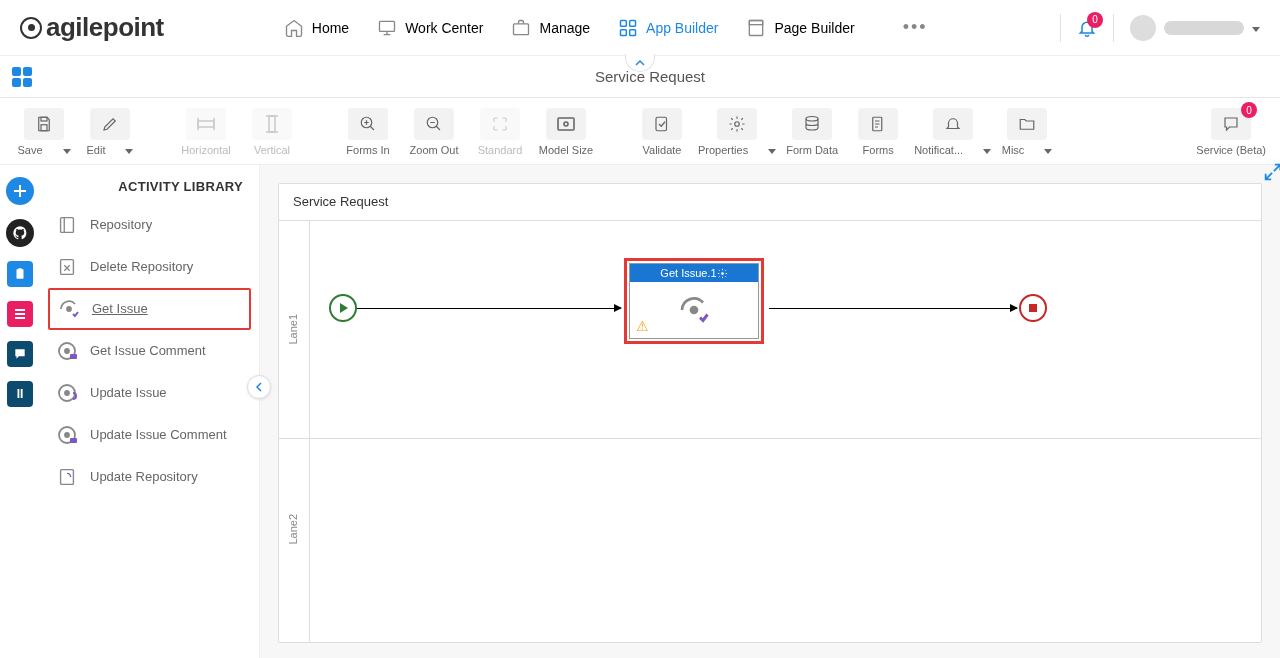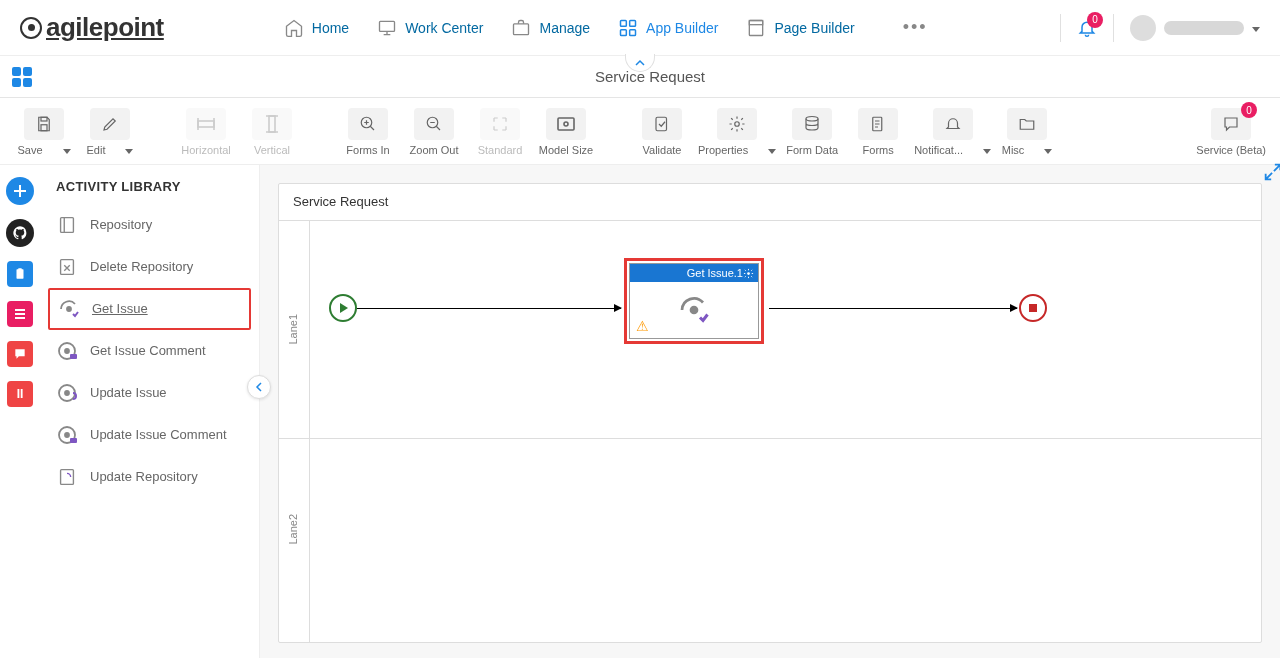--- a/index.html
+++ b/index.html
@@ -1,24 +1,24 @@
 <!DOCTYPE html>
 <html><head>
 <meta charset="utf-8">
 <style>
 * { box-sizing: border-box; margin: 0; padding: 0; }
 body { font-family: -apple-system, BlinkMacSystemFont, "Segoe UI", Arial, sans-serif; font-size: 13px; color: #555; background: #fff; }
 
 
 .topnav { display: flex; align-items: center; height: 56px; padding: 0 20px; border-bottom: 1px solid #eee; }
-.logo { font-size: 26px; font-weight: 600; color: #333; letter-spacing: -0.5px; display: flex; align-items: center; gap: 4px; text-decoration: underline; }
+.logo { font-size: 26px; font-weight: 600; color: #333; letter-spacing: -0.5px; display: flex; align-items: center; gap: 4px; }
 .logo-dot { width: 22px; height: 22px; border: 2.5px solid #333; border-radius: 50%; display: inline-flex; align-items: center; justify-content: center; }
 .logo-dot::after { content: ""; width: 7px; height: 7px; background: #333; border-radius: 50%; }
 .nav-items { display: flex; gap: 28px; margin-left: 120px; }
-.nav-item { display: flex; align-items: center; gap: 8px; color: #0369a1; cursor: pointer; font-size: 14px; }
+.nav-item { display: flex; align-items: center; gap: 8px; color: #000000; cursor: pointer; font-size: 14px; }
 .nav-item.active { color: #1e88e5; }
 .nav-item svg { width: 20px; height: 20px; }
 .nav-more { margin-left: 20px; color: #888; font-size: 18px; letter-spacing: 2px; cursor: pointer; }
 .nav-right { margin-left: auto; display: flex; align-items: center; gap: 16px; }
 .nav-divider { width: 1px; height: 28px; background: #e0e0e0; }
 .bell-wrap { position: relative; }
 .bell-badge { position: absolute; top: -6px; right: -6px; background: #e91e63; color: #fff; font-size: 10px; width: 16px; height: 16px; border-radius: 50%; display: flex; align-items: center; justify-content: center; }
 .user-area { display: flex; align-items: center; gap: 8px; cursor: pointer; }
 .user-avatar { width: 26px; height: 26px; background: #ddd; border-radius: 50%; }
 .user-name-blur { width: 80px; height: 14px; background: #d8d8d8; border-radius: 7px; }
@@ -45,25 +45,25 @@
 
 
 .main { display: flex; height: calc(658px - 56px - 42px - 64px); background: #f7f7f7; position: relative; }
 .left-rail { width: 40px; background: #fff; display: flex; flex-direction: column; align-items: center; gap: 14px; padding-top: 12px; }
 .rail-btn { width: 28px; height: 28px; border-radius: 50%; display: flex; align-items: center; justify-content: center; color: #fff; cursor: pointer; }
 .rail-btn.plus { background: #1e88e5; }
 .rail-btn.github { background: #222; }
 .rail-btn-sq { width: 26px; height: 26px; border-radius: 4px; display: flex; align-items: center; justify-content: center; color: #fff; cursor: pointer; }
 .rail-btn-sq.blue { background: #1e88e5; }
 .rail-btn-sq.pink { background: #e91e63; }
-.rail-btn-sq.purple { background: #ef4444; }
+.rail-btn-sq.purple { background: #0c4a6e; }
 
 
 .sidebar { width: 220px; background: #fff; border-right: 1px solid #eee; display: flex; flex-direction: column; position: relative; }
-.sidebar-title { padding: 14px 16px 10px; font-size: 13px; font-weight: 700; color: #333; letter-spacing: 0.3px; }
+.sidebar-title { padding: 14px 16px 10px; font-size: 13px; font-weight: 700; color: #333; letter-spacing: 0.3px; text-align: right; }
 .sidebar-search { display: flex; align-items: center; gap: 8px; padding: 6px 16px 10px; color: #bbb; }
 .sidebar-search input { border: none; outline: none; font-size: 13px; flex: 1; color: #666; }
 .sidebar-search input::placeholder { color: #bbb; }
 .activity-list { overflow-y: auto; flex: 1; }
 .activity-item { display: flex; align-items: center; gap: 10px; padding: 8px 14px; cursor: pointer; color: #666; font-size: 13px; line-height: 1.25; }
 .activity-item.selected { border: 2px solid #e53935; margin: 0 8px; padding: 6px 6px; border-radius: 2px; text-decoration: underline; }
 .activity-icon { width: 26px; height: 26px; flex-shrink: 0; display: flex; align-items: center; justify-content: center; }
 .collapse-handle { position: absolute; right: -12px; top: 210px; width: 24px; height: 24px; background: #fff; border: 1px solid #ddd; border-radius: 50%; display: flex; align-items: center; justify-content: center; color: #1e88e5; cursor: pointer; z-index: 10; box-shadow: 0 1px 3px rgba(0,0,0,0.1); }
 
 
@@ -76,21 +76,21 @@
 .lane-divider-h { position: absolute; left: 0; right: 0; top: 254px; height: 1px; background: #ddd; }
 .lane-label { position: absolute; left: 8px; font-size: 11px; color: #888; writing-mode: vertical-rl; transform: rotate(180deg); }
 
 
 .start-node { position: absolute; left: 50px; top: 110px; width: 28px; height: 28px; border: 2px solid #2e7d32; border-radius: 50%; display: flex; align-items: center; justify-content: center; }
 .start-node::after { content: ""; width: 0; height: 0; border-left: 8px solid #2e7d32; border-top: 5px solid transparent; border-bottom: 5px solid transparent; margin-left: 2px; }
 .end-node { position: absolute; left: 740px; top: 110px; width: 28px; height: 28px; border: 2px solid #c62828; border-radius: 50%; display: flex; align-items: center; justify-content: center; }
 .end-node::after { content: ""; width: 8px; height: 8px; background: #c62828; }
 .activity-node { position: absolute; left: 345px; top: 74px; width: 140px; border: 3px solid #e53935; background: #fff; }
 .activity-node-inner { border: 1px solid #999; margin: 2px; }
-.activity-node-header { background: #1976d2; color: #fff; font-size: 11px; padding: 3px 4px; display: flex; justify-content: flex-end; align-items: center; }
+.activity-node-header { background: #1976d2; color: #fff; font-size: 11px; padding: 3px 18px; display: flex; justify-content: center; align-items: center; }
 .activity-node-body { display: flex; align-items: center; justify-content: center; padding: 10px 0; position: relative; }
 .activity-node-body .warn { position: absolute; left: 6px; bottom: 4px; color: #ff9800; font-size: 14px; }
 .arrow-line { position: absolute; height: 1px; background: #000; top: 124px; }
 .arrow-line::after { content: ""; position: absolute; right: -1px; top: -4px; width: 0; height: 0; border-left: 8px solid #000; border-top: 4px solid transparent; border-bottom: 4px solid transparent; }
 
 svg { display: block; }
 .chev::after { content: ""; display: inline-block; width: 0; height: 0; border-left: 4px solid transparent; border-right: 4px solid transparent; border-top: 5px solid #666; }
 </style>
 </head>
 <body>

